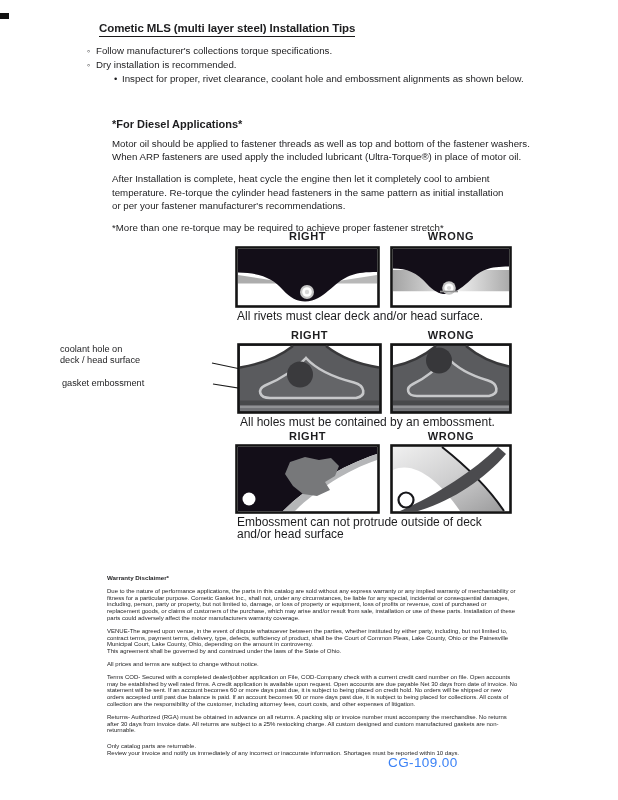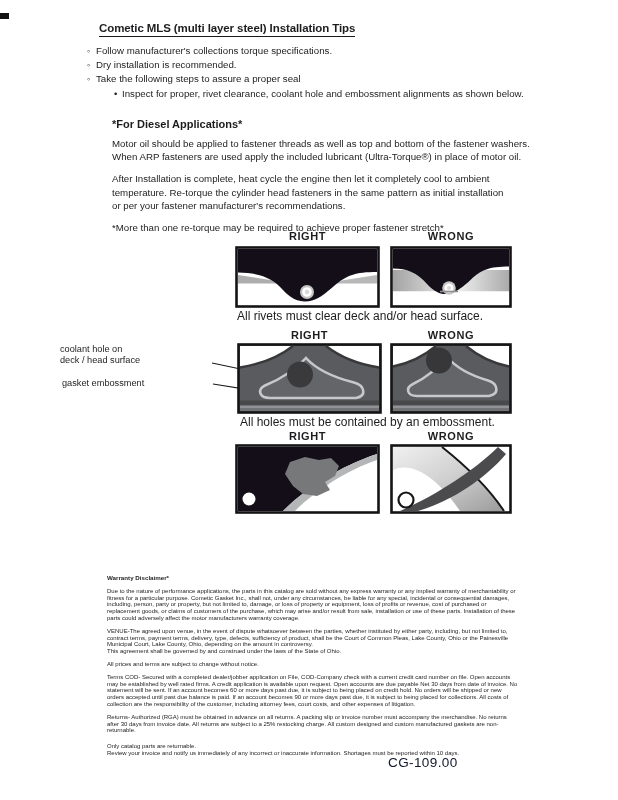--- a/index.html
+++ b/index.html
@@ -18,35 +18,34 @@
   .diesel h2{margin:0 0 7px 0;font-size:11px;font-weight:bold;}
   .diesel p{margin:0 0 9px 0;font-size:9.7px;line-height:13.2px;white-space:pre-line;}
   .dg-header{top:0;font-size:11px;font-weight:bold;letter-spacing:0.6px;text-align:center;white-space:nowrap;}
   .dg-box{display:block;}
   .caption{font-size:12px;line-height:11.5px;white-space:pre-line;}
   .ann-label{font-size:9.2px;line-height:10.8px;white-space:pre-line;width:150px;}
   .disclaimer{left:107px;top:575px;width:412px;font-size:6px;line-height:6.8px;color:#242426;}
   .disclaimer h3{margin:0 0 6px 0;font-size:6.2px;font-weight:bold;}
   .disclaimer p{margin:0 0 6px 0;white-space:pre-line;}
   .disclaimer p.gap-top{margin-top:9px;}
-  .doc-code{left:388px;top:755px;font-size:13.5px;letter-spacing:0.4px;color:#0f172a;white-space:nowrap;}
+  .doc-code{left:388px;top:755px;font-size:13.5px;letter-spacing:0.4px;color:#3b82f6;white-space:nowrap;}
 </style>
 </head>
 <body>
 
 <div class="page">
 
   <div class="abs reg-mark"></div>
 
   <div class="abs title">Cometic MLS (multi layer steel) Installation Tips</div>
 
   <div class="abs tips">
     <div class="tip"><span class="bmark">◦</span><span>Follow manufacturer's collections torque specifications.</span></div>
     <div class="tip"><span class="bmark">◦</span><span>Dry installation is recommended.</span></div>
-    <div class="tip"><span class="bmark">◦</span><span>Take the following steps to assure a proper seal</span></div>
     <div class="subtip"><span class="bmark">•</span><span>Inspect for proper, rivet clearance, coolant hole and embossment alignments as shown below.</span></div>
   </div>
 
   <div class="abs diesel">
     <h2>*For Diesel Applications*</h2>
     <p>Motor oil should be applied to fastener threads as well as top and bottom of the fastener washers.
 When ARP fasteners are used apply the included lubricant (Ultra-Torque®) in place of motor oil.</p>
     <p>After Installation is complete, heat cycle the engine then let it completely cool to ambient
 temperature. Re-torque the cylinder head fasteners in the same pattern as initial installation
 or per your fastener manufacturer's recommendations.</p>
@@ -145,20 +144,22 @@
           <stop offset="1" stop-color="#9b9b9c"></stop>
       </linearGradient>
     </defs>
     <rect x="1.5" y="1.5" width="119" height="67" fill="#ffffff" stroke="#141414" stroke-width="2.6"></rect>
     <path d="M3,3 H52 C76,22 100,46 114,67 L70,67 C50,38 25,16 3,26 Z" fill="url(#g-row3)"></path>
     <path d="M52,3 C76,22 100,46 114,67" fill="none" stroke="#17171a" stroke-width="2"></path>
     <path d="M10,67 C45,52 85,26 108,3 L116,10 C95,35 60,58 28,67 Z" fill="#4b4b4e"></path>
     <circle cx="16" cy="56" r="7.5" fill="#ffffff" stroke="#17171a" stroke-width="2.2"></circle>
   </svg>
 
+  <div class="abs caption" style="left:237px;top:517px;">Embossment can not protrude outside of deck
+and/or head surface</div>
 
   <div class="abs disclaimer">
     <h3>Warranty Disclaimer*</h3>
     <p>Due to the nature of performance applications, the parts in this catalog are sold without any express warranty or any implied warranty of merchantability or fitness for a particular purpose.  Cometic Gasket Inc., shall not, under any circumstances, be liable for any special, incidental or consequential damages, including, person, party or property, but not limited to, damage, or loss of property or equipment, loss of profits or revenue, cost of purchased or replacement goods, or claims of customers of the purchase, which may arise and/or result from sale, installation or use of these parts.  Installation of these parts could adversely affect the motor manufacturers warranty coverage.</p>
     <p>VENUE-The agreed upon venue, in the event of dispute whatsoever between the parties, whether instituted by either party, including, but not limited to, contract terms, payment terms, delivery, type, defects, sufficiency of product, shall be the Court of Common Pleas, Lake County, Ohio or the Painesville Municipal Court, Lake County, Ohio, depending on the amount in controversy.
 This agreement shall be governed by and construed under the laws of the State of Ohio.</p>
     <p>All prices and terms are subject to change without notice.</p>
     <p>Terms COD- Secured with a completed dealer/jobber application on File, COD-Company check with a current credit card number on file.  Open accounts may be established by well rated firms.  A credit application is available upon request.  Open accounts are due payable Net 30 days from date of invoice.  No statement will be sent.  If an account becomes 60 or more days past due, it is subject to being placed on credit hold.  No orders will be shipped or new orders accepted until past due balance is paid.  If an account becomes 90 or more days past due, it is subject to being placed for collections.  All costs of collection are the responsibility of the customer, including attorney fees, court costs, and other expenses of litigation.</p>
     <p>Returns- Authorized (RGA) must be obtained in advance on all returns.  A packing slip or invoice number must accompany the merchandise.  No returns after 30 days from invoice date.  All returns are subject to a 25% restocking charge.  All custom designed and custom manufactured gaskets are non-returnable.</p>
     <p class="gap-top">Only catalog parts are returnable.

